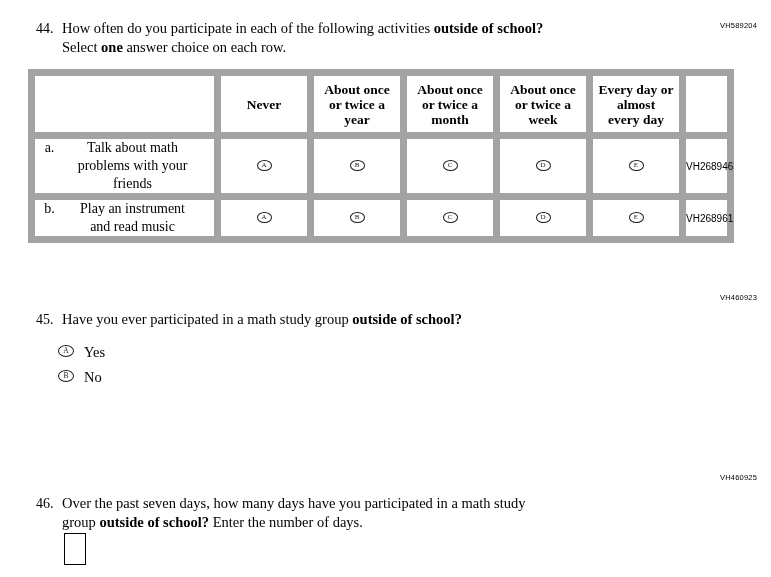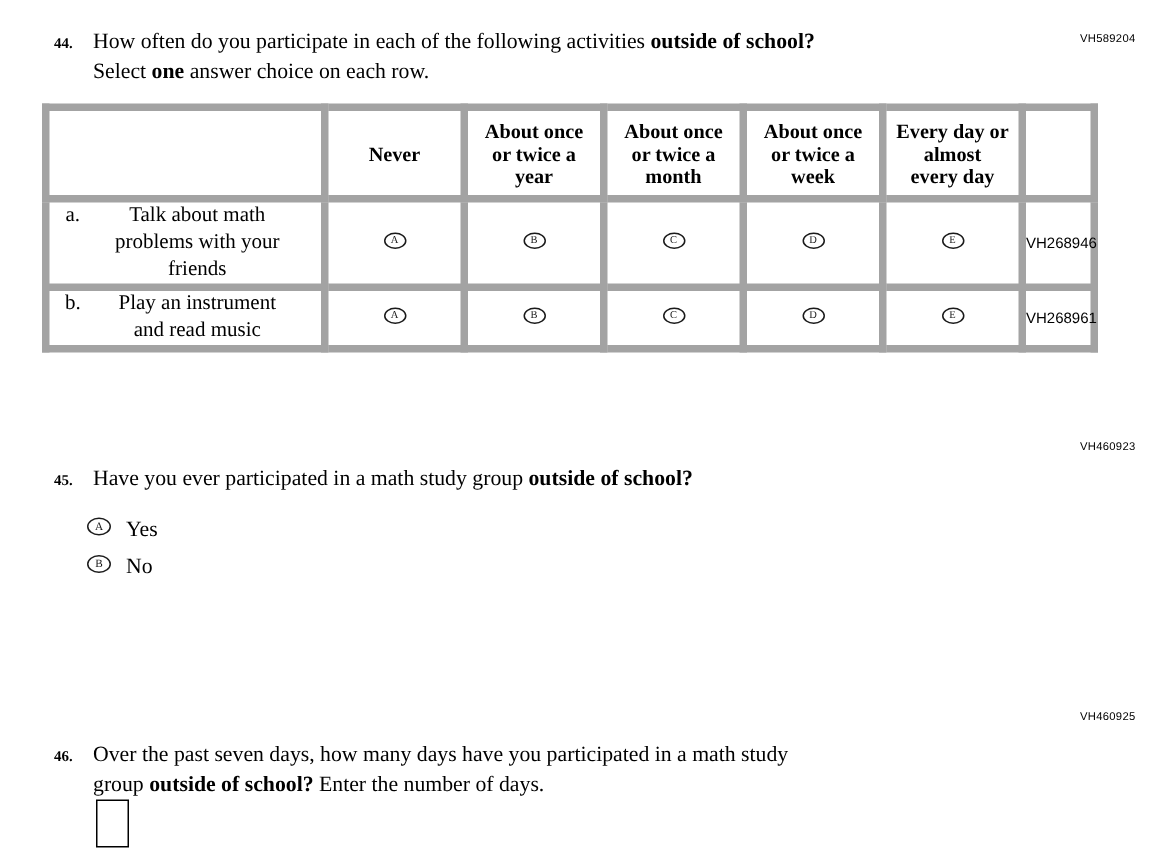--- a/index.html
+++ b/index.html
@@ -42,40 +42,40 @@
     width: 700px;
   }
   .qline {
     font-size: 14.5px;
     line-height: 19px;
     white-space: nowrap;
   }
   .qnum {
     display: inline-block;
     width: 26px;
-    font-weight: bold;
-    font-size: 10px;
+    font-weight: normal;
+    font-size: 14px;
   }
   .qtext-indent {
     display: inline-block;
     margin-left: 26px;
   }
   b { font-weight: bold; }
 
   
   table.matrix {
     position: absolute;
     left: 28px;
     top: 69px;
     border-collapse: collapse;
     width: 700px;
     table-layout: fixed;
   }
   table.matrix td, table.matrix th {
-    border: 5px solid #a3a3a3;
+    border: 7px solid #a3a3a3;
     padding: 0;
     vertical-align: middle;
   }
   table.matrix th {
     font-size: 13.5px;
     font-weight: bold;
     line-height: 15px;
     text-align: center;
     padding: 4px 2px;
     height: 48px;

